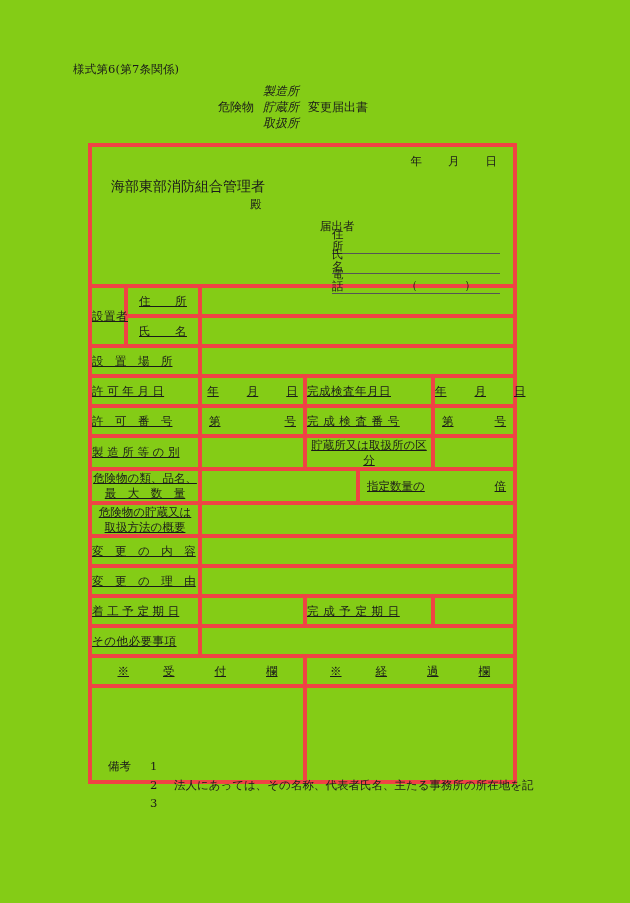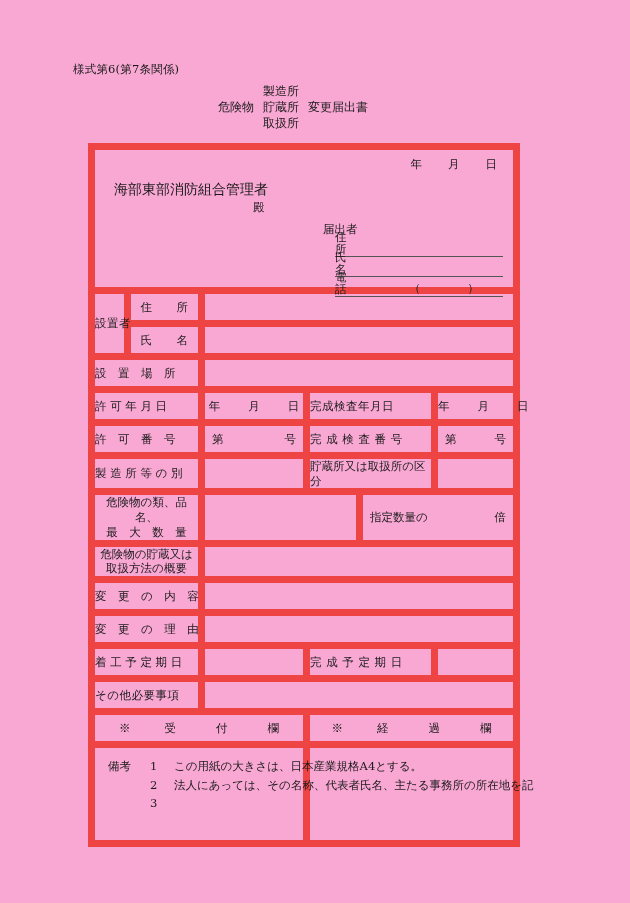--- a/index.html
+++ b/index.html
@@ -12,21 +12,21 @@
     height: 903px;
     position: relative;
     font-family: "DejaVu Serif", "Liberation Serif", serif;
     color: #1a1a1a;
     overflow: hidden;
   }
 
   .page {
     position: absolute;
     inset: 0;
-    background: #f9a8d4;
+    background: #84cc16;
   }
 
   
   .form-code {
     position: absolute;
     left: 73px;
     top: 62px;
     font-size: 11.5px;
     letter-spacing: 0.2px;
     white-space: nowrap;
@@ -40,37 +40,38 @@
     align-items: center;
     gap: 9px;
     font-size: 12px;
     white-space: nowrap;
   }
   .title-stack {
     display: flex;
     flex-direction: column;
     line-height: 1.32;
   }
-  .title-stack span { display: block; }
+  .title-stack span { display: block; font-style: italic; }
 
   
   .tbl {
     position: absolute;
     left: 88px;
     top: 143px;
     width: 425px;
     border-collapse: collapse;
     table-layout: fixed;
     font-size: 11.5px;
   }
   .tbl td {
-    border: 7px solid #ef4444;
+    border: 4px solid #ef4444;
     padding: 0;
     vertical-align: middle;
     height: 26px;
+    text-decoration: underline;
   }
 
   
   .top-cell {
     position: relative;
     height: 137px !important;
     vertical-align: top;
   }
   .date-line {
     position: absolute;
@@ -124,21 +125,21 @@
     letter-spacing: 8px;
   }
 
   
   .lbl {
     white-space: nowrap;
     line-height: 1.3;
   }
   .lbl-tight { letter-spacing: 0.5px; }
   .lbl-left {
-    text-align: left;
+    text-align: center;
     padding-left: 5px;
     white-space: normal;
     line-height: 1.28;
     margin-left: 12px;
   }
   .two-line {
     line-height: 1.28;
     white-space: normal;
     text-align: center;
   }
@@ -350,21 +351,20 @@
       <td colspan="3" class="blank-box"></td>
       <td colspan="3" class="blank-box"></td>
     </tr>
   </tbody>
     </table>
 
   <div class="notes">
     <div class="note-row">
       <span class="note-head">備考</span>
       <span class="note-num">1</span>
-      <span class="note-body">この用紙の大きさは、日本産業規格A4とする。</span>
     </div>
     <div class="note-row">
       <span class="note-head"></span>
       <span class="note-num">2</span>
       <span class="note-body">法人にあっては、その名称、代表者氏名、主たる事務所の所在地を記</span>
     </div>
     <div class="note-row">
       <span class="note-head"></span>
       <span class="note-num">3</span>
     </div>

